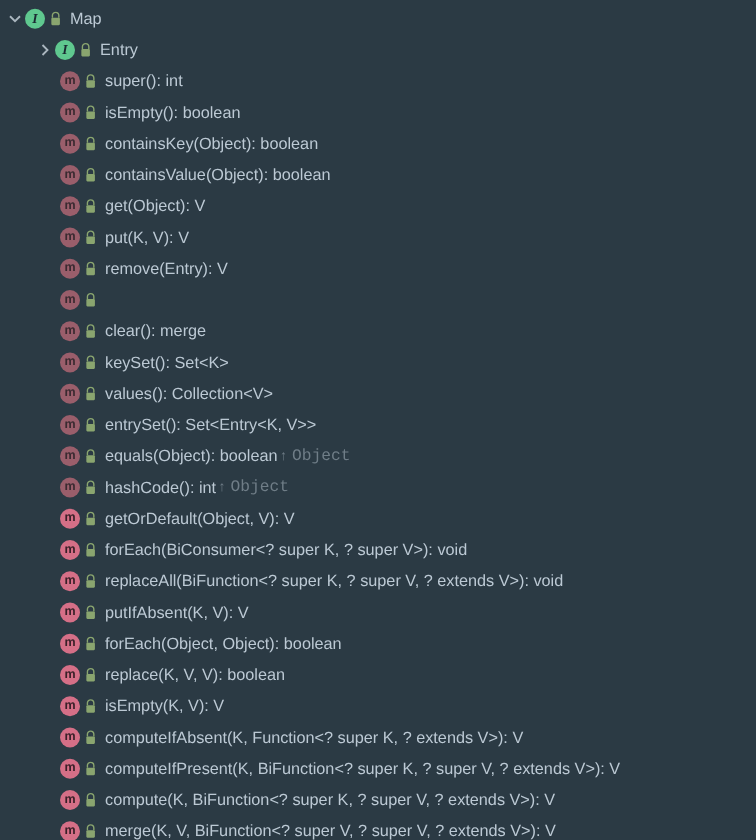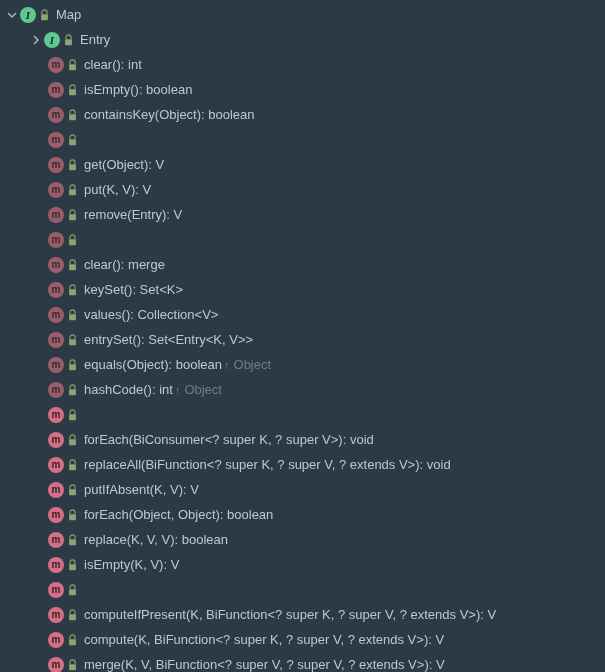--- a/index.html
+++ b/index.html
@@ -45,21 +45,21 @@
   }
   .icon-m.dim { background:#9a5e6b; color:#3a2a30; }
   .icon-m.bri { background:#d56f87; color:#3a2028; }
   .lock {
     width:12px; height:14px;
     display:flex; align-items:center; justify-content:center;
     flex-shrink:0; margin-right:6px;
   }
   .lock svg { width:9px; height:12px; }
   .label { color:#bcc9d4; }
-  .override { color:#6f7d87; margin-left:4px; }
+  .override { color:#6f7d87; margin-left:4px;font-family:Liberation Mono, monospace; }
   .override-arrow { color:#6f7d87; font-size:11px; margin-left:2px;}
 </style>
 </head>
 <body>
 
 <div id="tree">
     <div class="row">
     <span class="indent-spacer" style="width:4px"></span>
     <span class="chev">
         <svg viewBox="0 0 10 10">
@@ -93,21 +93,21 @@
   </div>
     <div class="row">
     <span class="indent-spacer" style="width:48px"></span>
     <span class="icon-m dim">m</span>
     <span class="lock">
         <svg viewBox="0 0 10 14">
     <path d="M2 6 V4 a3 3 0 0 1 6 0 V6" fill="none" stroke="#8aa56f" stroke-width="1.3"></path>
     <rect x="1" y="6" width="8" height="7" rx="1" fill="#8aa56f"></rect>
   </svg>
       </span>
-    <span class="label">clear(): int</span>
+    <span class="label">super(): int</span>
 
   </div>
     <div class="row">
     <span class="indent-spacer" style="width:48px"></span>
     <span class="icon-m dim">m</span>
     <span class="lock">
         <svg viewBox="0 0 10 14">
     <path d="M2 6 V4 a3 3 0 0 1 6 0 V6" fill="none" stroke="#8aa56f" stroke-width="1.3"></path>
     <rect x="1" y="6" width="8" height="7" rx="1" fill="#8aa56f"></rect>
   </svg>
@@ -129,20 +129,21 @@
   </div>
     <div class="row">
     <span class="indent-spacer" style="width:48px"></span>
     <span class="icon-m dim">m</span>
     <span class="lock">
         <svg viewBox="0 0 10 14">
     <path d="M2 6 V4 a3 3 0 0 1 6 0 V6" fill="none" stroke="#8aa56f" stroke-width="1.3"></path>
     <rect x="1" y="6" width="8" height="7" rx="1" fill="#8aa56f"></rect>
   </svg>
       </span>
+    <span class="label">containsValue(Object): boolean</span>
 
   </div>
     <div class="row">
     <span class="indent-spacer" style="width:48px"></span>
     <span class="icon-m dim">m</span>
     <span class="lock">
         <svg viewBox="0 0 10 14">
     <path d="M2 6 V4 a3 3 0 0 1 6 0 V6" fill="none" stroke="#8aa56f" stroke-width="1.3"></path>
     <rect x="1" y="6" width="8" height="7" rx="1" fill="#8aa56f"></rect>
   </svg>
@@ -261,20 +262,21 @@
   </div>
     <div class="row">
     <span class="indent-spacer" style="width:48px"></span>
     <span class="icon-m bri">m</span>
     <span class="lock">
         <svg viewBox="0 0 10 14">
     <path d="M2 6 V4 a3 3 0 0 1 6 0 V6" fill="none" stroke="#8aa56f" stroke-width="1.3"></path>
     <rect x="1" y="6" width="8" height="7" rx="1" fill="#8aa56f"></rect>
   </svg>
       </span>
+    <span class="label">getOrDefault(Object, V): V</span>
 
   </div>
     <div class="row">
     <span class="indent-spacer" style="width:48px"></span>
     <span class="icon-m bri">m</span>
     <span class="lock">
         <svg viewBox="0 0 10 14">
     <path d="M2 6 V4 a3 3 0 0 1 6 0 V6" fill="none" stroke="#8aa56f" stroke-width="1.3"></path>
     <rect x="1" y="6" width="8" height="7" rx="1" fill="#8aa56f"></rect>
   </svg>
@@ -344,20 +346,21 @@
   </div>
     <div class="row">
     <span class="indent-spacer" style="width:48px"></span>
     <span class="icon-m bri">m</span>
     <span class="lock">
         <svg viewBox="0 0 10 14">
     <path d="M2 6 V4 a3 3 0 0 1 6 0 V6" fill="none" stroke="#8aa56f" stroke-width="1.3"></path>
     <rect x="1" y="6" width="8" height="7" rx="1" fill="#8aa56f"></rect>
   </svg>
       </span>
+    <span class="label">computeIfAbsent(K, Function&lt;? super K, ? extends V&gt;): V</span>
 
   </div>
     <div class="row">
     <span class="indent-spacer" style="width:48px"></span>
     <span class="icon-m bri">m</span>
     <span class="lock">
         <svg viewBox="0 0 10 14">
     <path d="M2 6 V4 a3 3 0 0 1 6 0 V6" fill="none" stroke="#8aa56f" stroke-width="1.3"></path>
     <rect x="1" y="6" width="8" height="7" rx="1" fill="#8aa56f"></rect>
   </svg>

